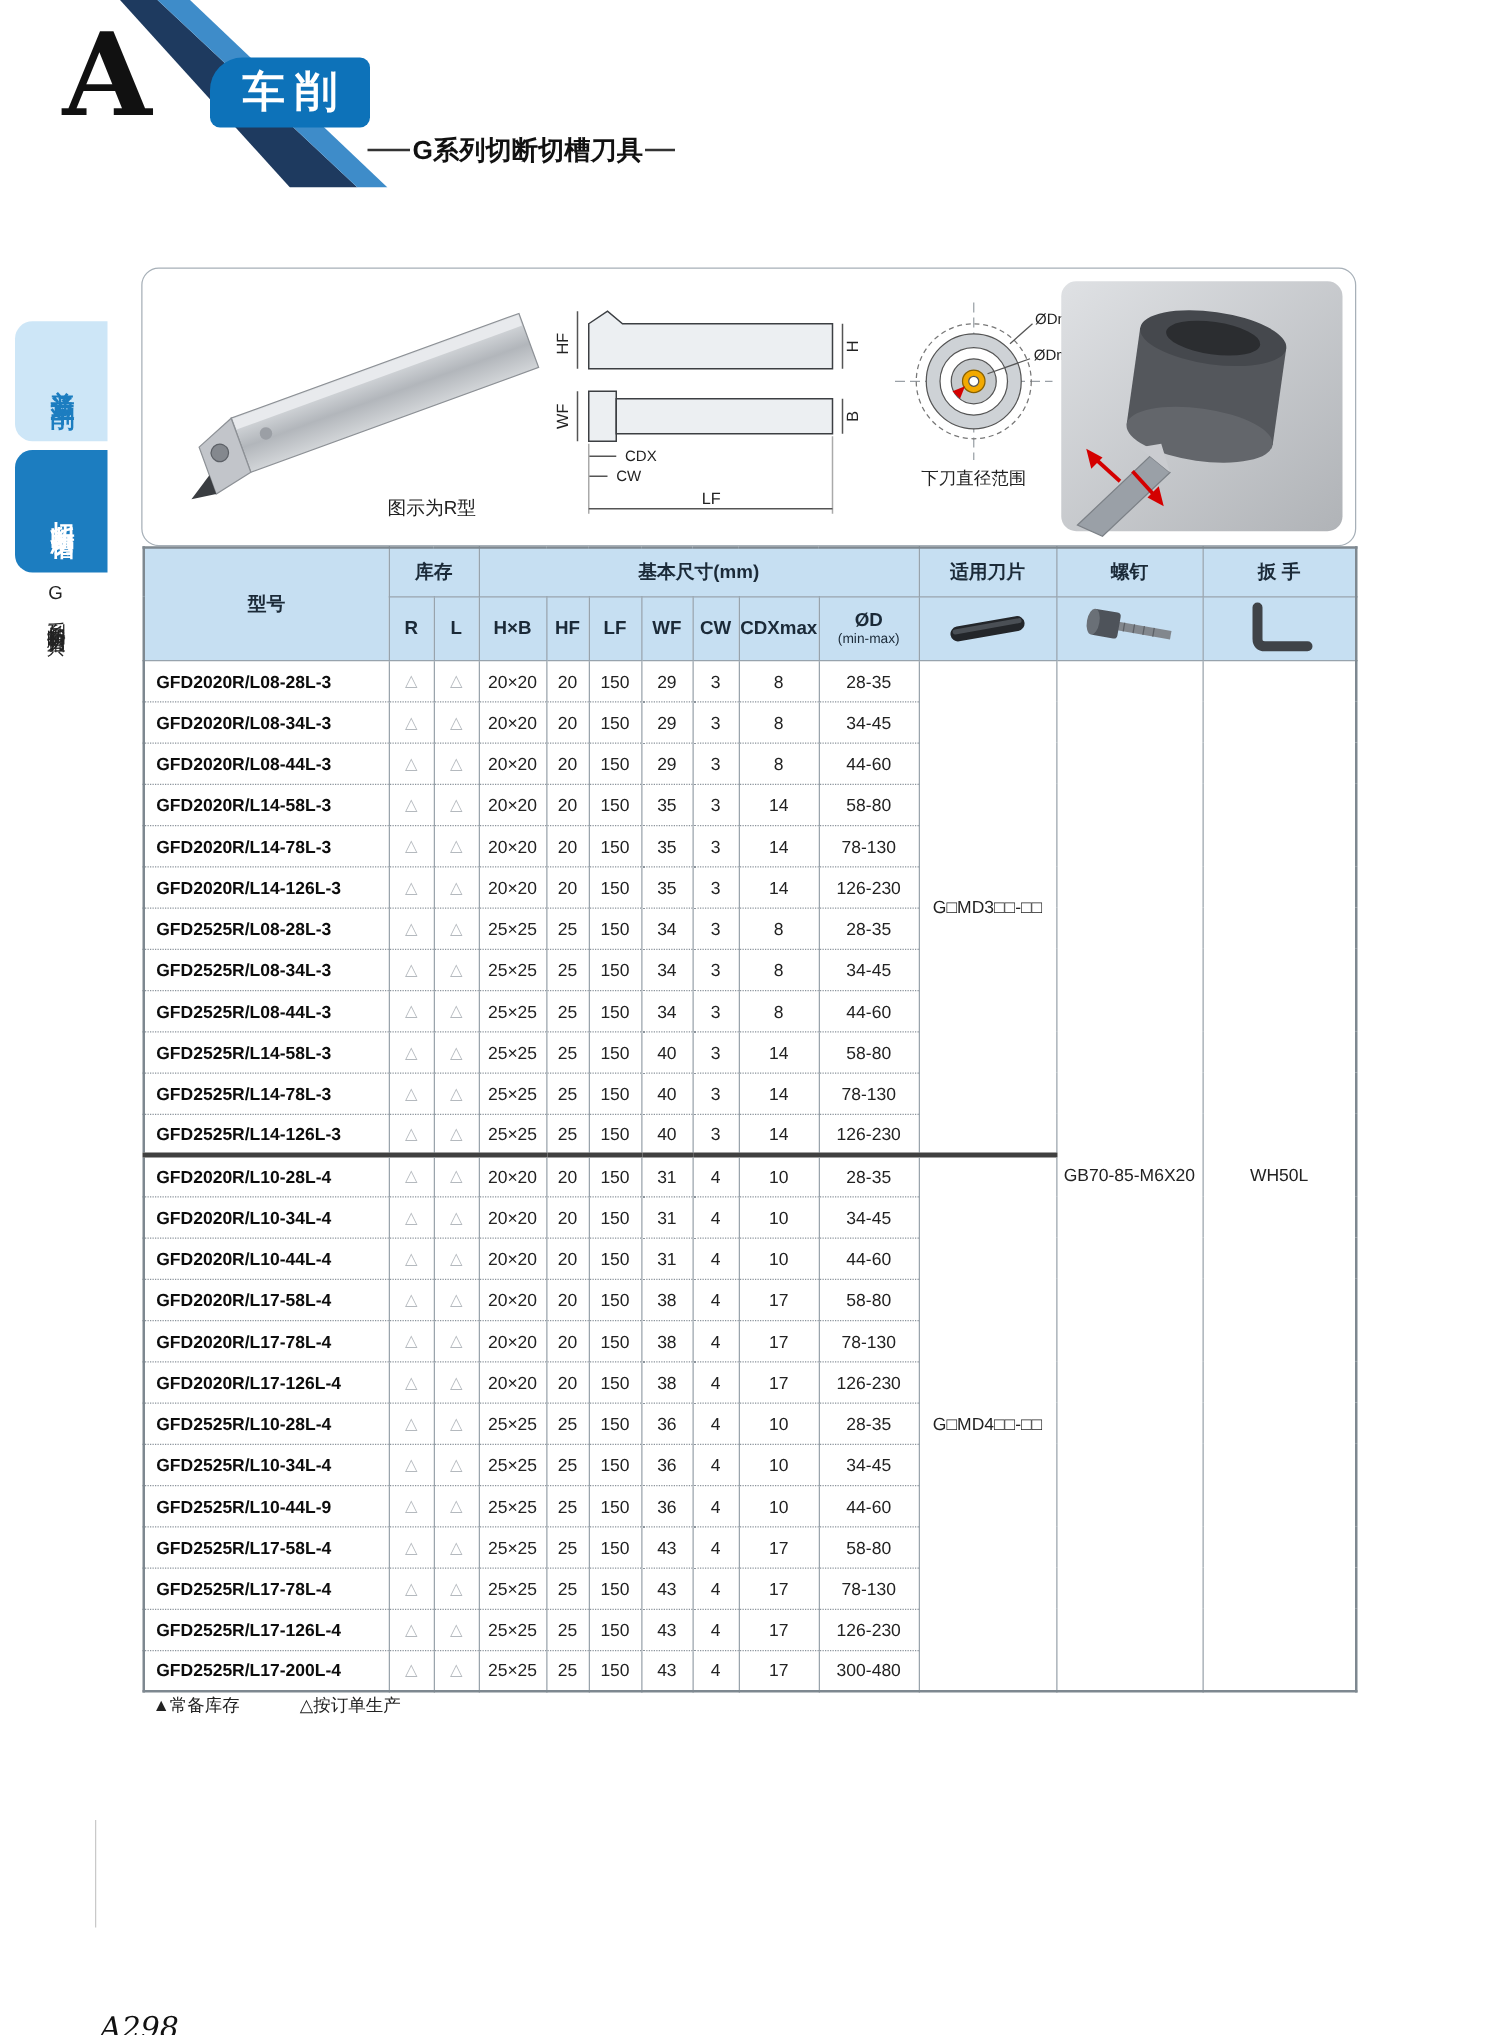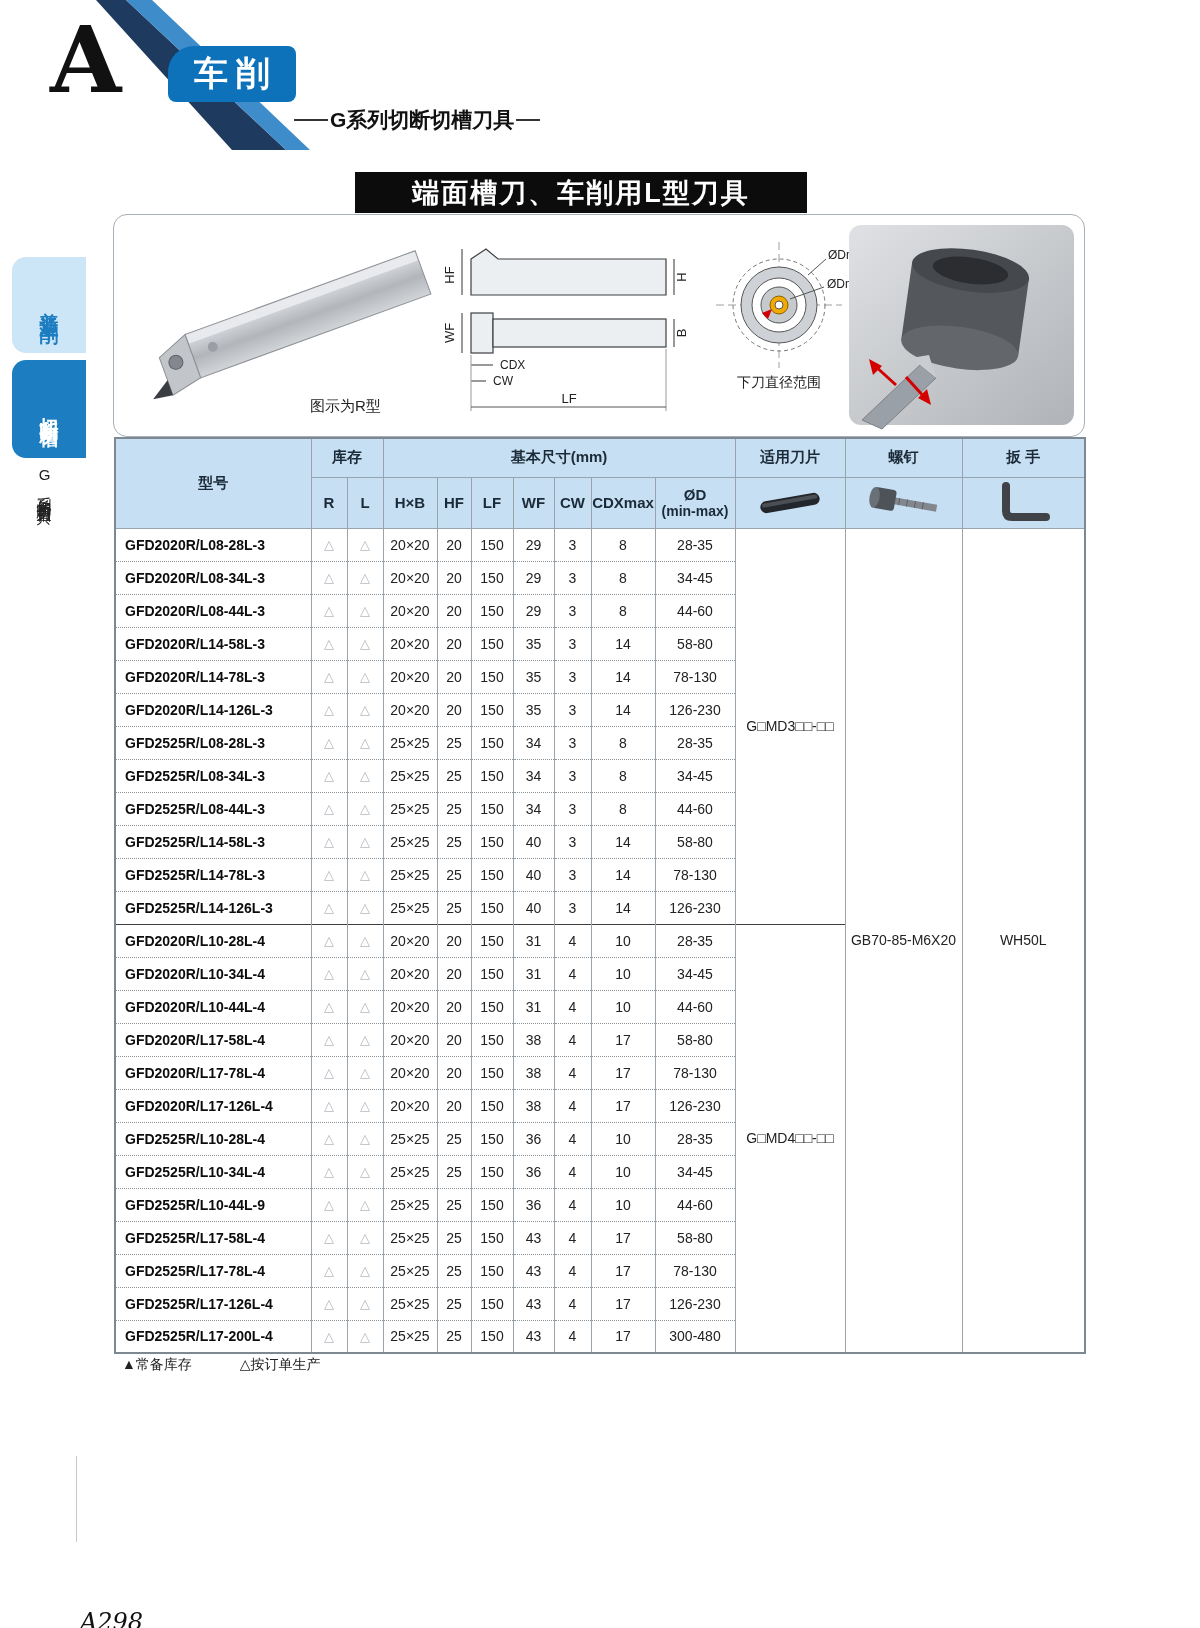--- a/index.html
+++ b/index.html
@@ -40,28 +40,28 @@
   .tab-cutoff  { top:360px; height:98px; background:#1c7dc0; color:#ffffff; border-radius:14px 0 0 14px; font-size:19px; }
   .tab-series  { position:absolute; left:34px; top:466px; height:200px; }
   .tab-series span { writing-mode:vertical-rl; text-orientation:upright; font-size:15px; color:#222; letter-spacing:2px; }
 
   
   .table-wrap { position:absolute; left:114px; top:437px; width:972px; }
   table.spec { table-layout:fixed; width:970px; border-collapse:collapse; border:2px solid #7e8890; background:#fff; }
   table.spec th { background:#c6dff2; border:1px solid #97a3ad; font-weight:bold; color:#1b2a38; font-size:15px; text-align:center; }
   table.spec thead tr:first-child th { height:39px; }
   table.spec thead tr:last-child th { height:51px; }
-  table.spec th .subline { font-size:14px; font-weight:bold; }
+  table.spec th .subline { font-size:11px; font-weight:normal; }
   table.spec td { height:33px; font-size:14px; text-align:center; color:#222;
                   border-left:1px solid #9aa4ac; border-top:1px dotted #8c949c; background:#fff; }
   table.spec tbody tr:first-child td { border-top:none; }
   table.spec td.model { text-align:left; padding-left:9px; font-weight:bold; font-size:14px; color:#0c0c0c; }
   table.spec td.tri { color:#b4b9be; font-size:13px; }
   table.spec td.merged { vertical-align:middle; font-size:14px; }
-  table.spec tr.group-start td { border-top:1px solid #404040; }
+  table.spec tr.group-start td { border-top:4px solid #404040; }
   .hdr-icon { display:block; margin:0 auto; }
 
   
   .footnote { position:absolute; left:122px; top:1356px; font-size:14px; color:#222; }
   .footnote span { margin-right:44px; }
   .bottom-rule { position:absolute; left:76px; top:1456px; height:86px; border-left:1px solid #c9c9c9; }
   .page-number { position:absolute; left:80px; top:1608px; font-family:"DejaVu Serif","Liberation Serif",serif;
                  font-style:italic; font-size:24px; color:#111; }
 </style>
 </head>
@@ -76,21 +76,20 @@
 
   <div class="letter-a">A</div>
   <div class="cat-box">车削</div>
 
   <div class="series-line">
     <div class="rule l"></div>
     <div class="txt">G系列切断切槽刀具</div>
     <div class="rule r"></div>
   </div>
 
-  <div class="black-banner">端面槽刀、车削用L型刀具</div>
 
   <div class="diagram-panel">
     <svg viewBox="0 0 970 221" width="970" height="221">
       <defs>
         <linearGradient id="metal" x1="0" y1="0" x2="0" y2="1">
           <stop offset="0" stop-color="#dfe2e5"></stop>
           <stop offset="0.55" stop-color="#b2b6bb"></stop>
           <stop offset="1" stop-color="#d2d5d8"></stop>
         </linearGradient>
         <linearGradient id="photoBg" x1="0" y1="0" x2="1" y2="1">

